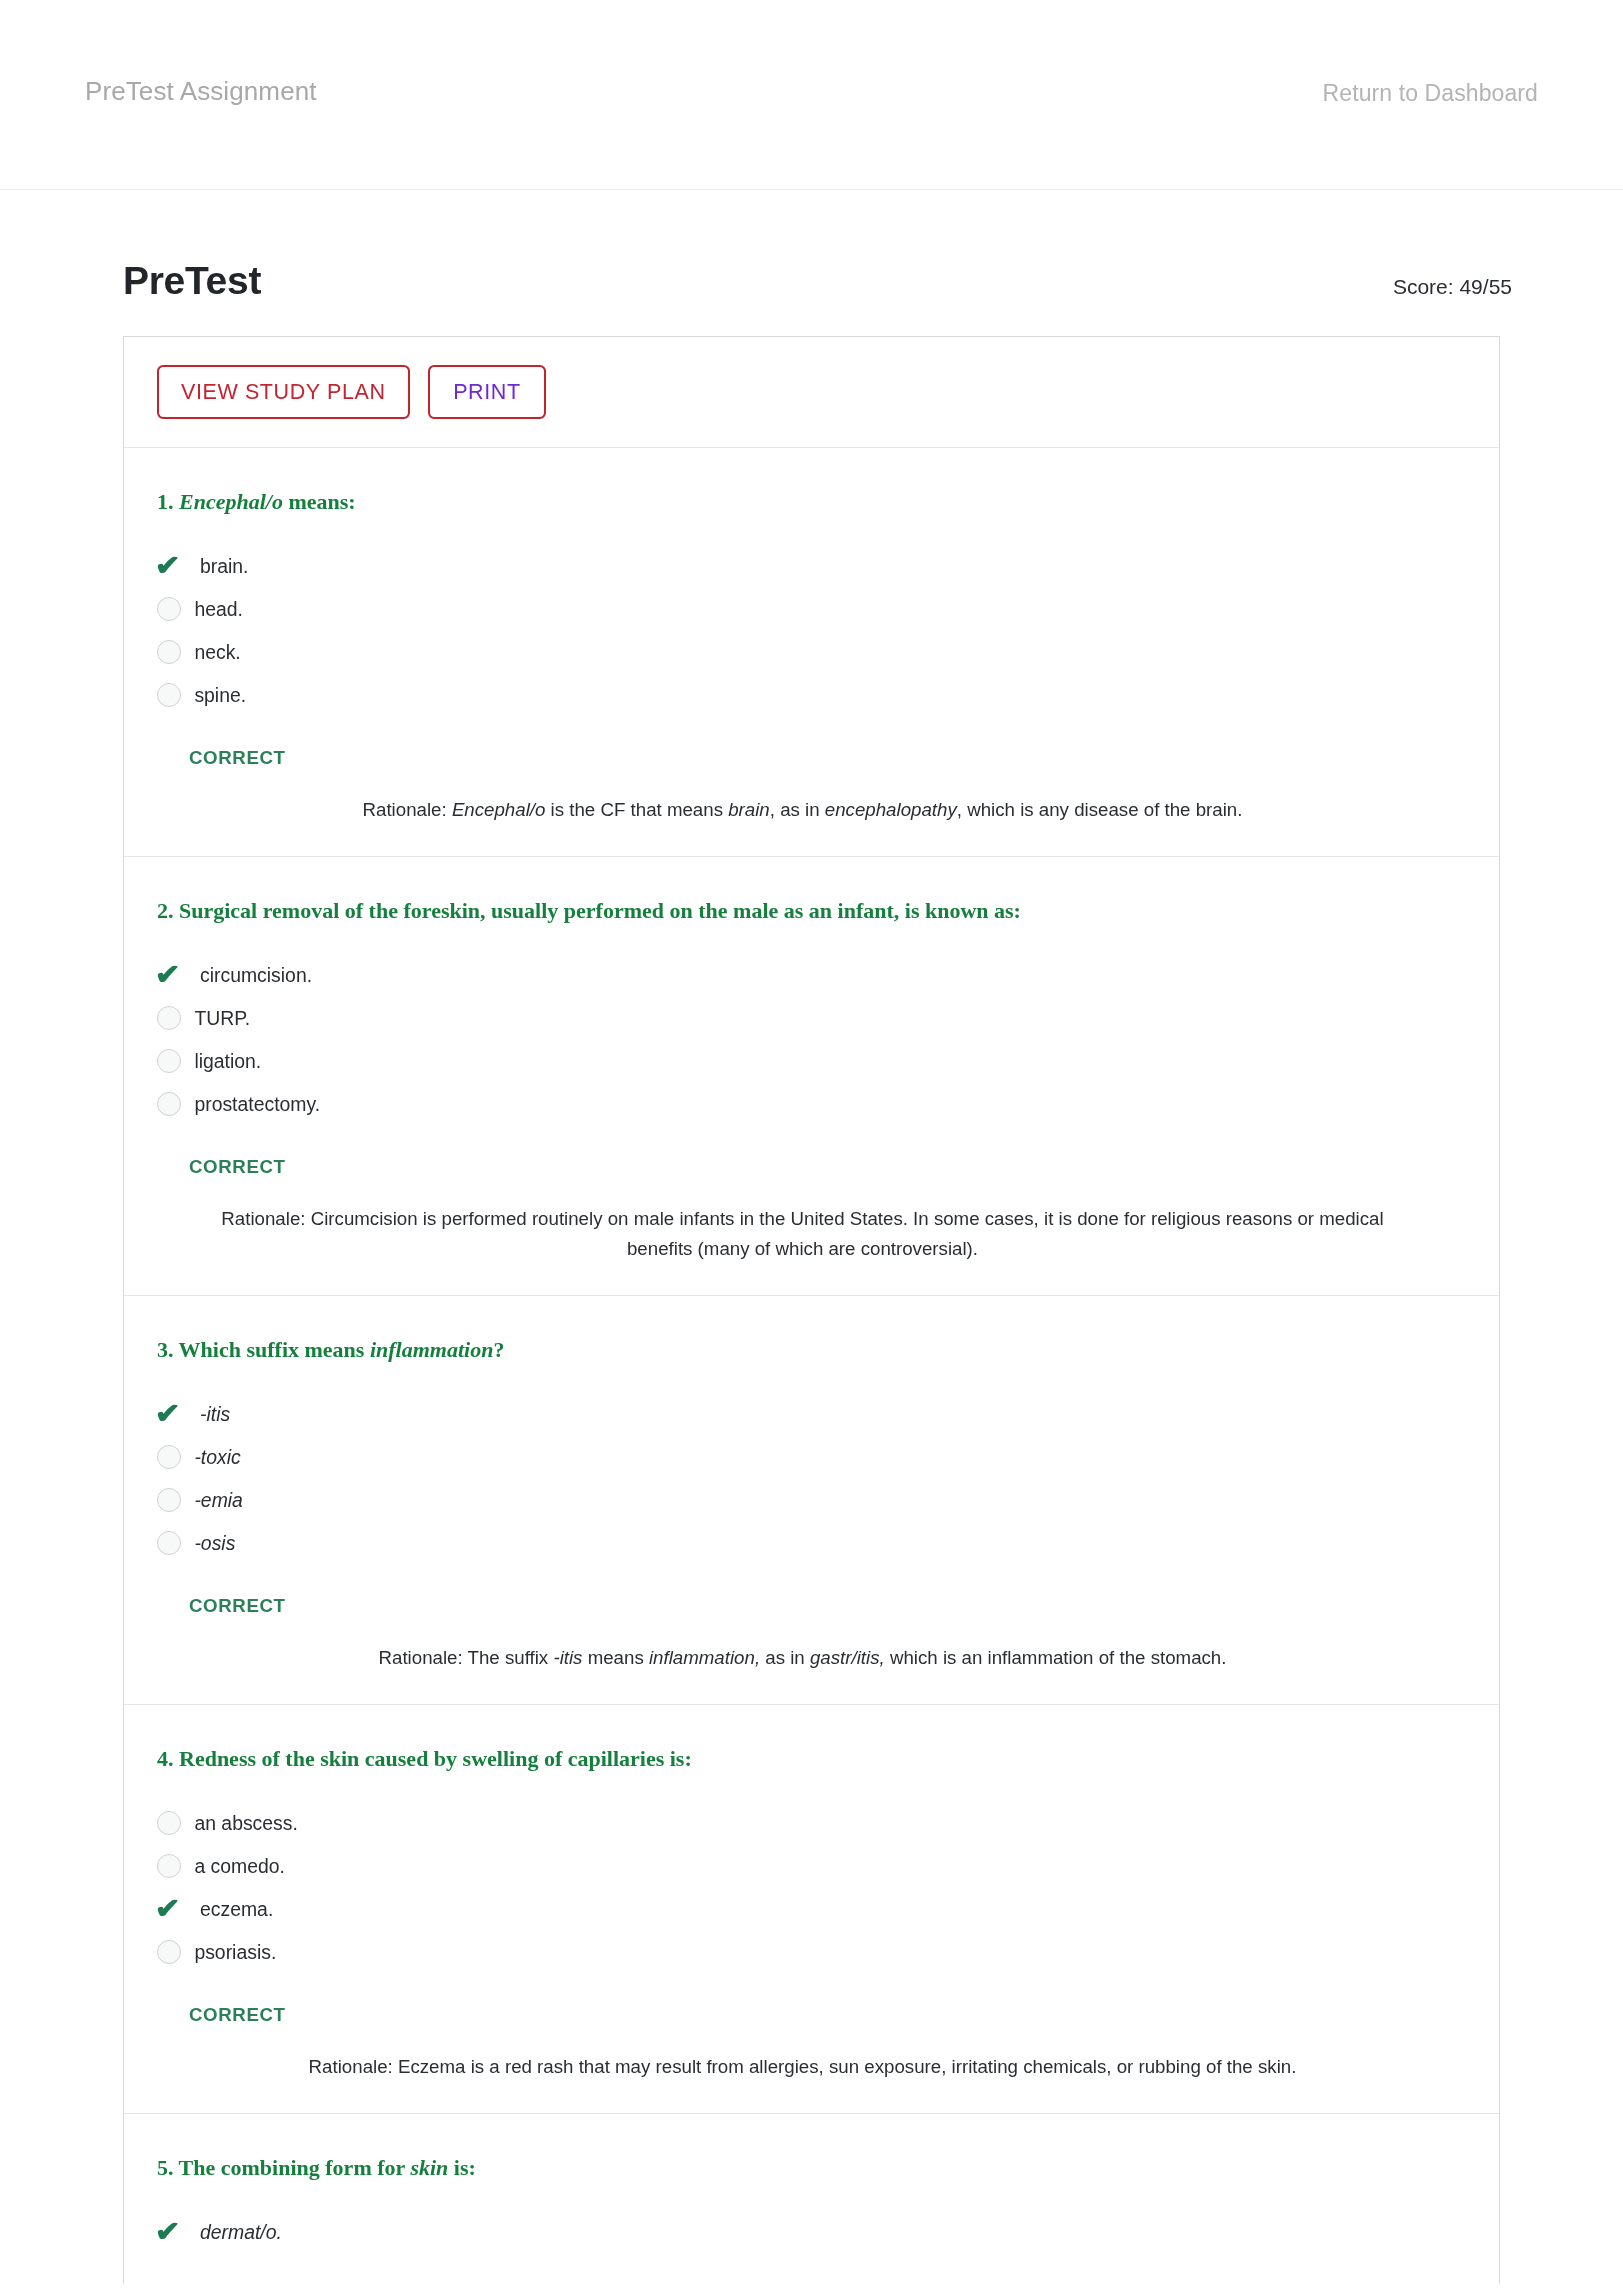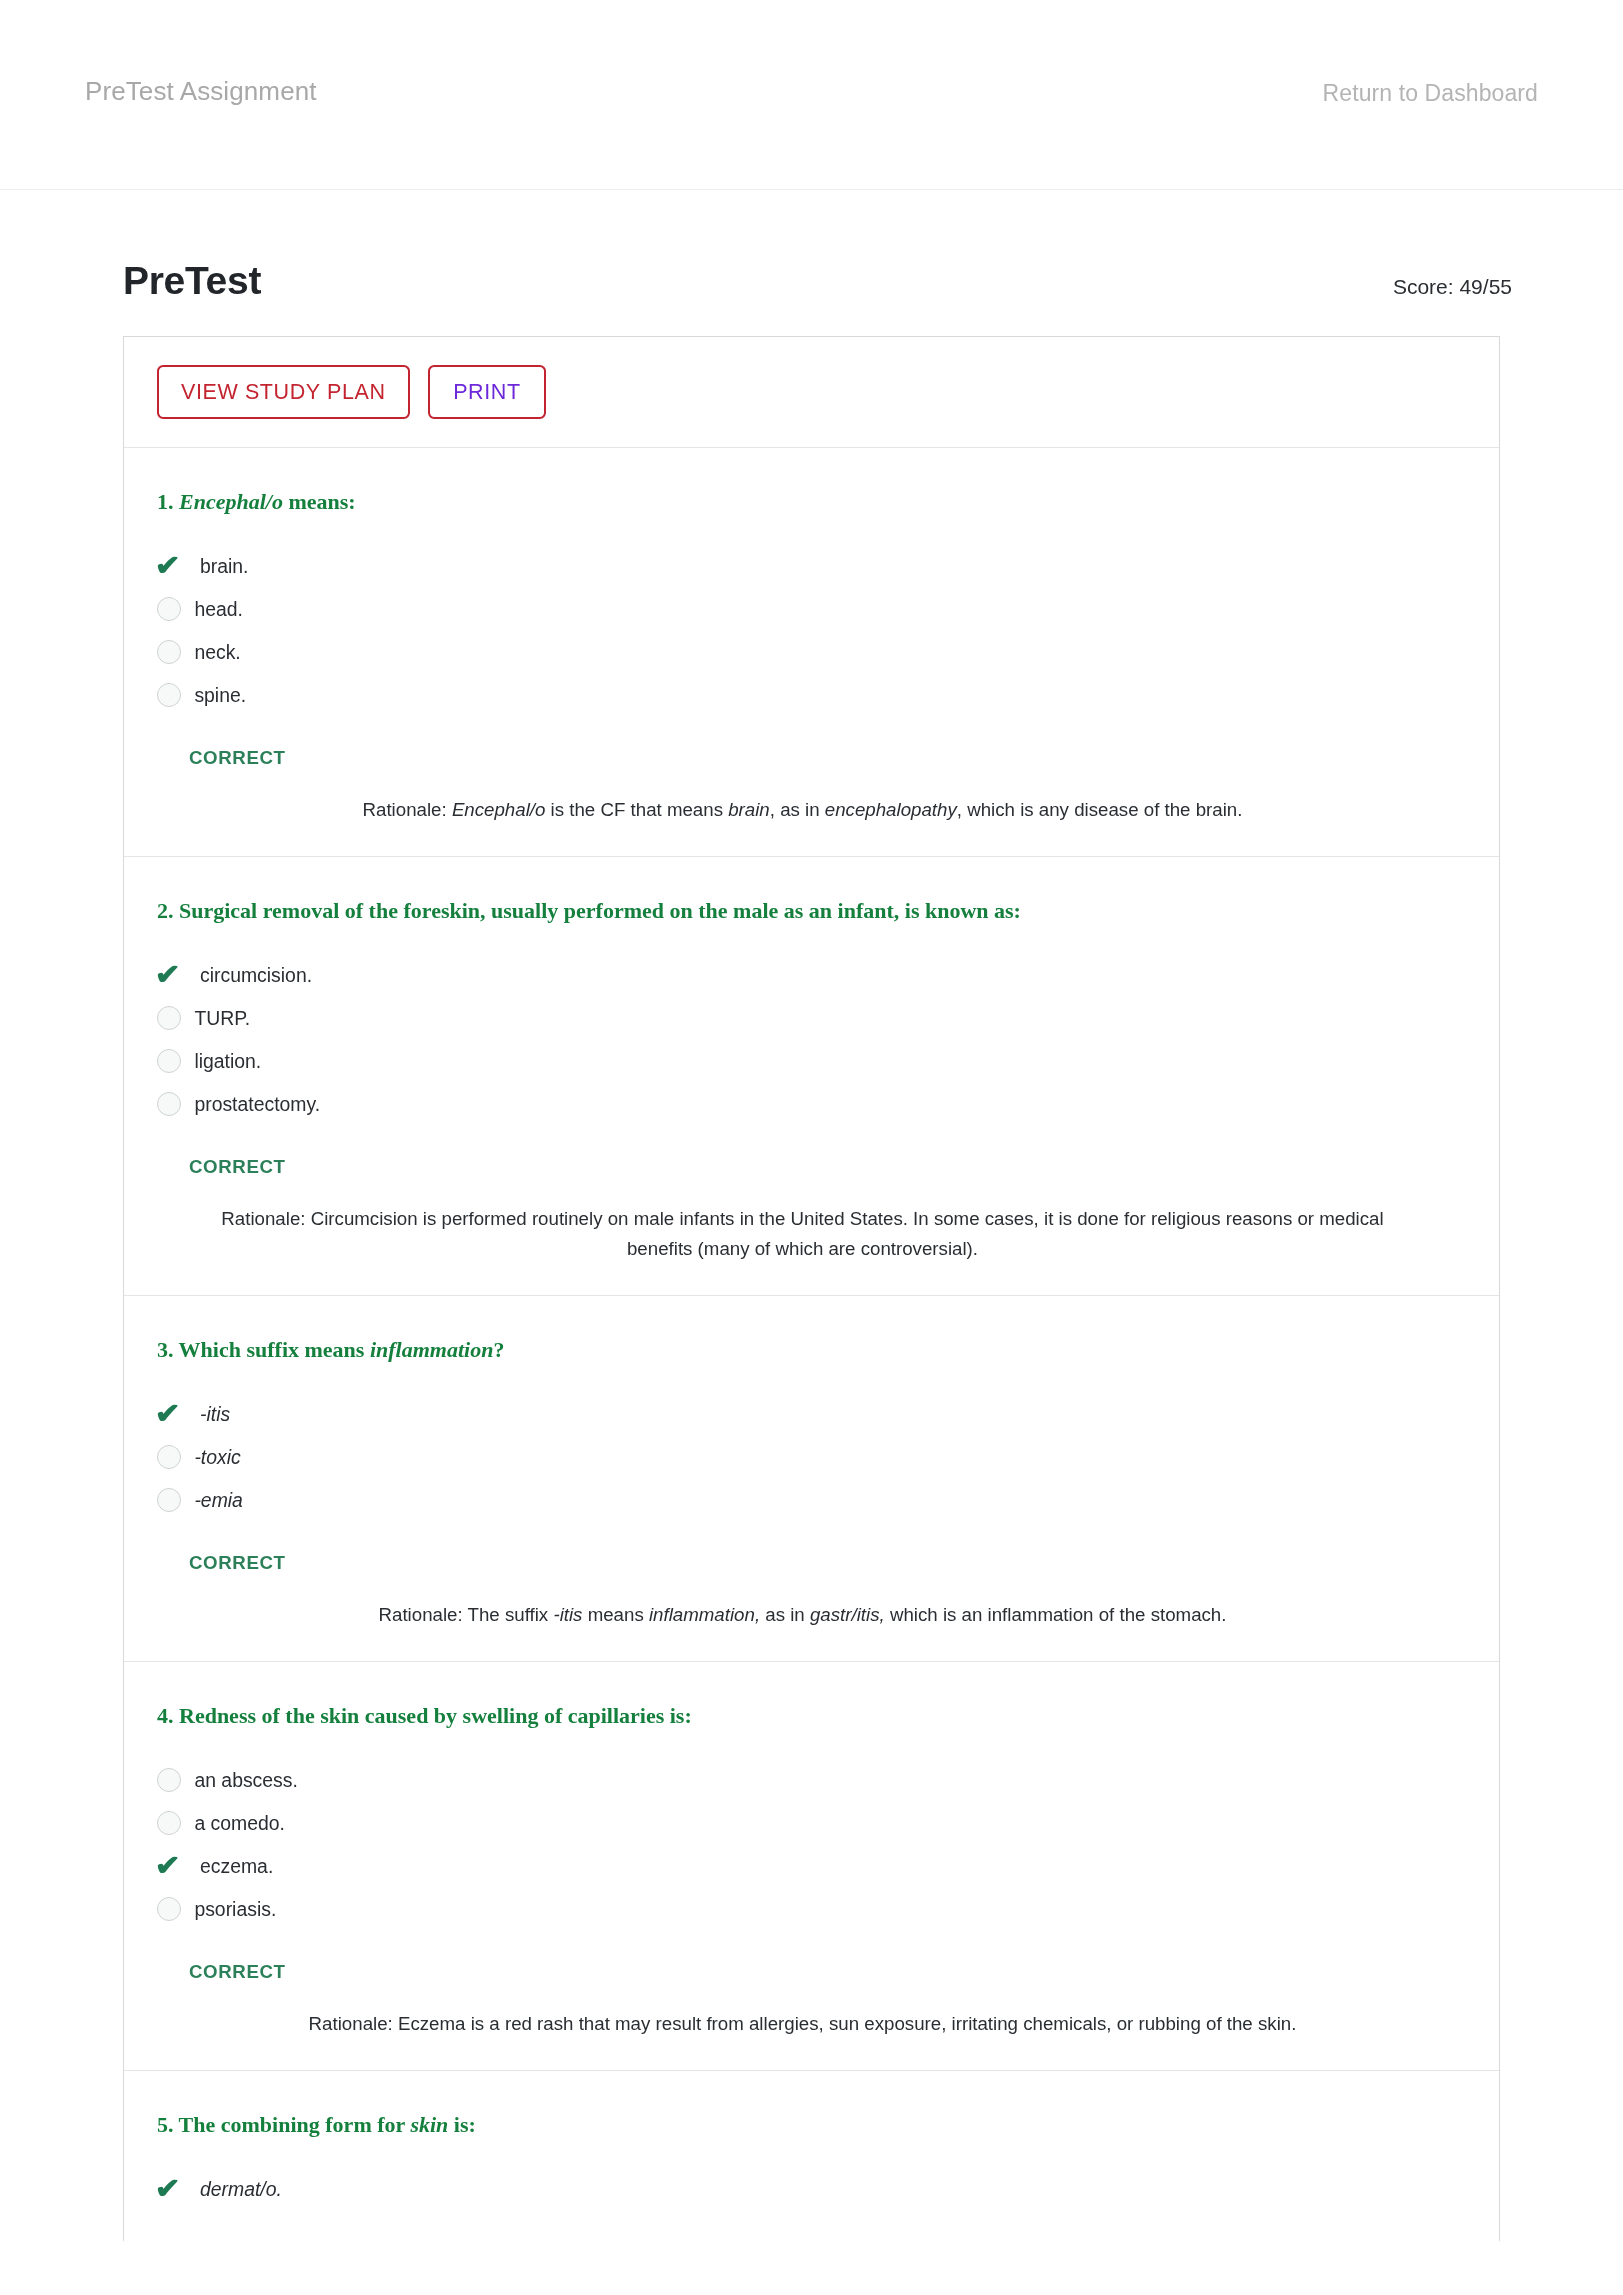--- a/index.html
+++ b/index.html
@@ -272,20 +272,26 @@
               <span class="radio"></span>
             </span>
             <span class="label"><em>-toxic</em></span>
           </div>
           <div class="option">
             <span class="marker">
               <span class="radio"></span>
             </span>
             <span class="label"><em>-emia</em></span>
           </div>
+          <div class="option">
+            <span class="marker">
+              <span class="radio"></span>
+            </span>
+            <span class="label"><em>-osis</em></span>
+          </div>
         </div>
         <div class="verdict">CORRECT</div>
         <div class="rationale">Rationale: The suffix <em>-itis</em> means <em>inflammation,</em> as in <em>gastr/itis,</em> which is an inflammation of the stomach.</div>
       </div>
       <div class="question">
         <div class="q-title">4. Redness of the skin caused by swelling of capillaries is:</div>
         <div class="options">
           <div class="option">
             <span class="marker">
               <span class="radio"></span>

